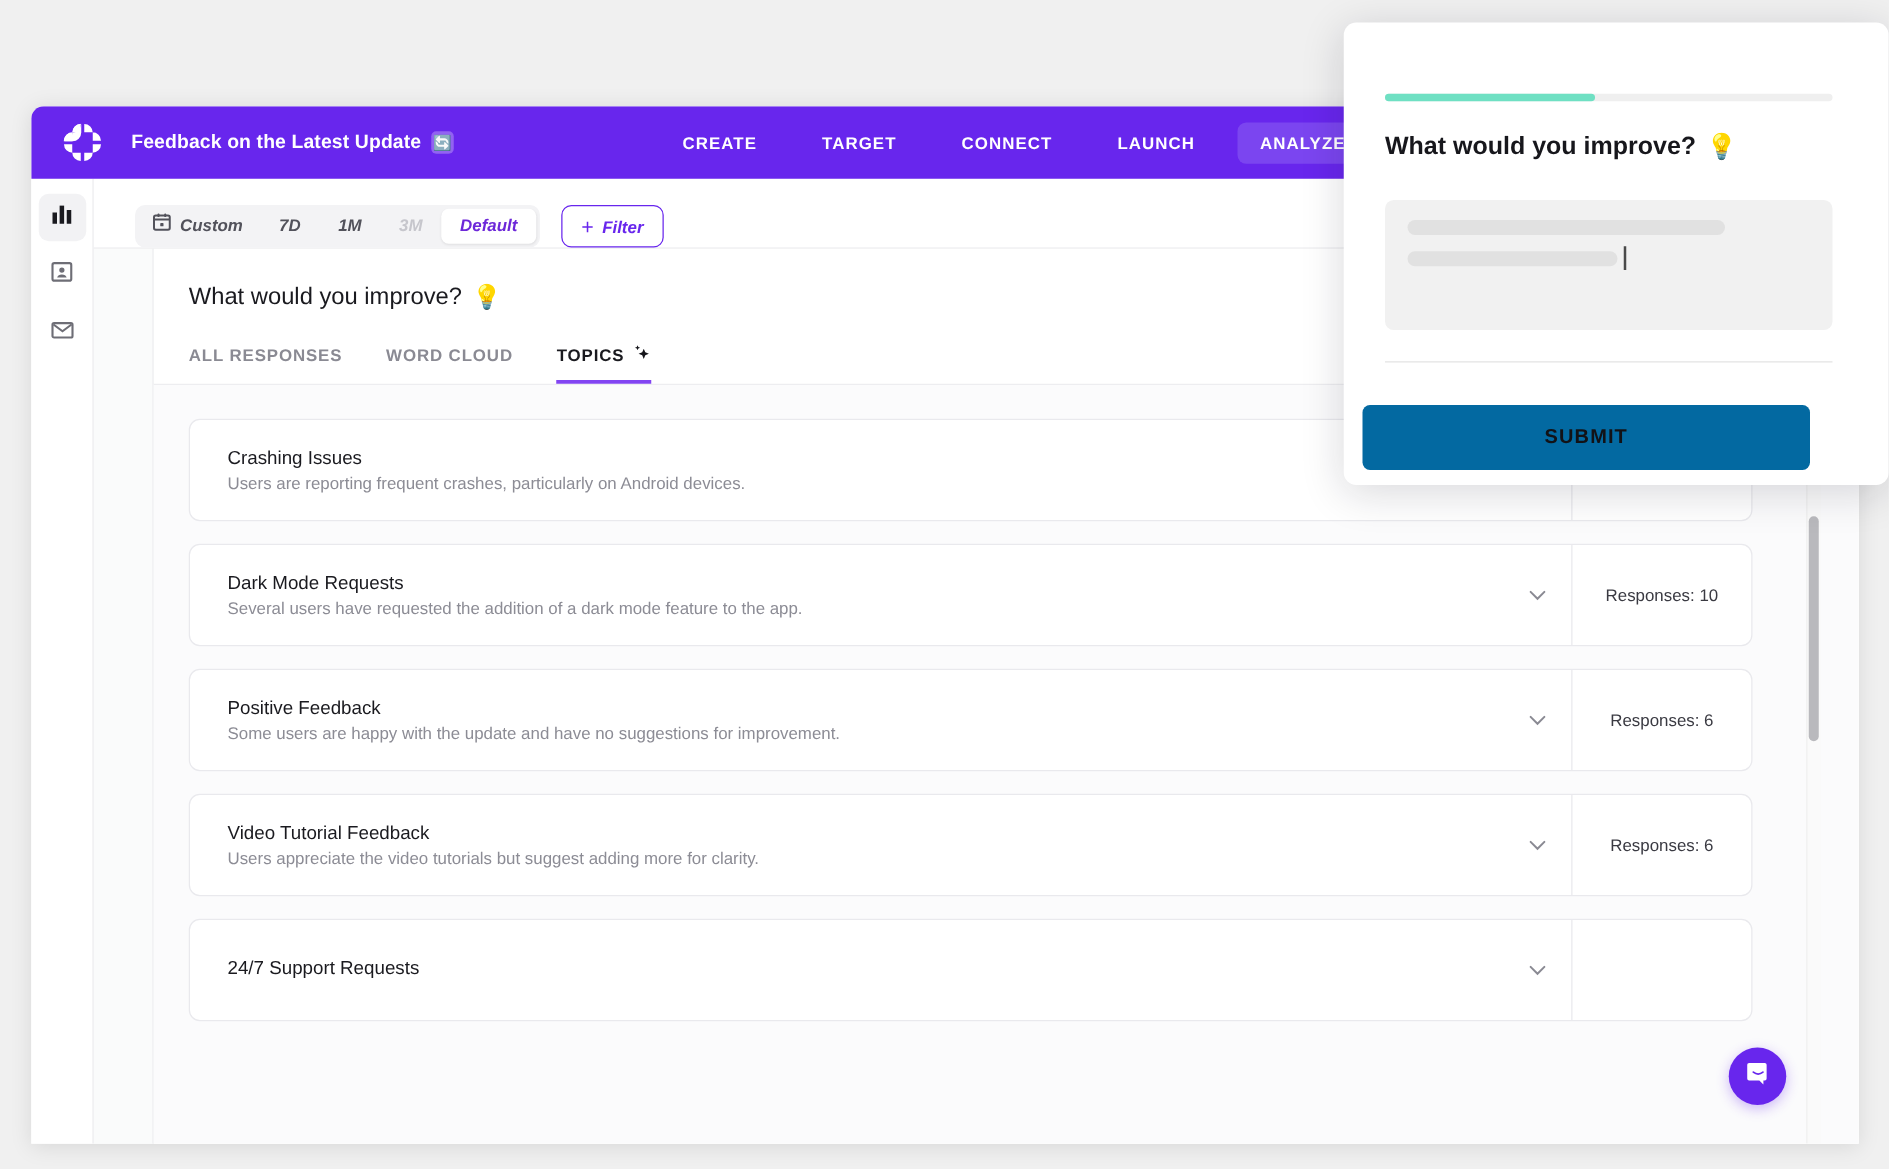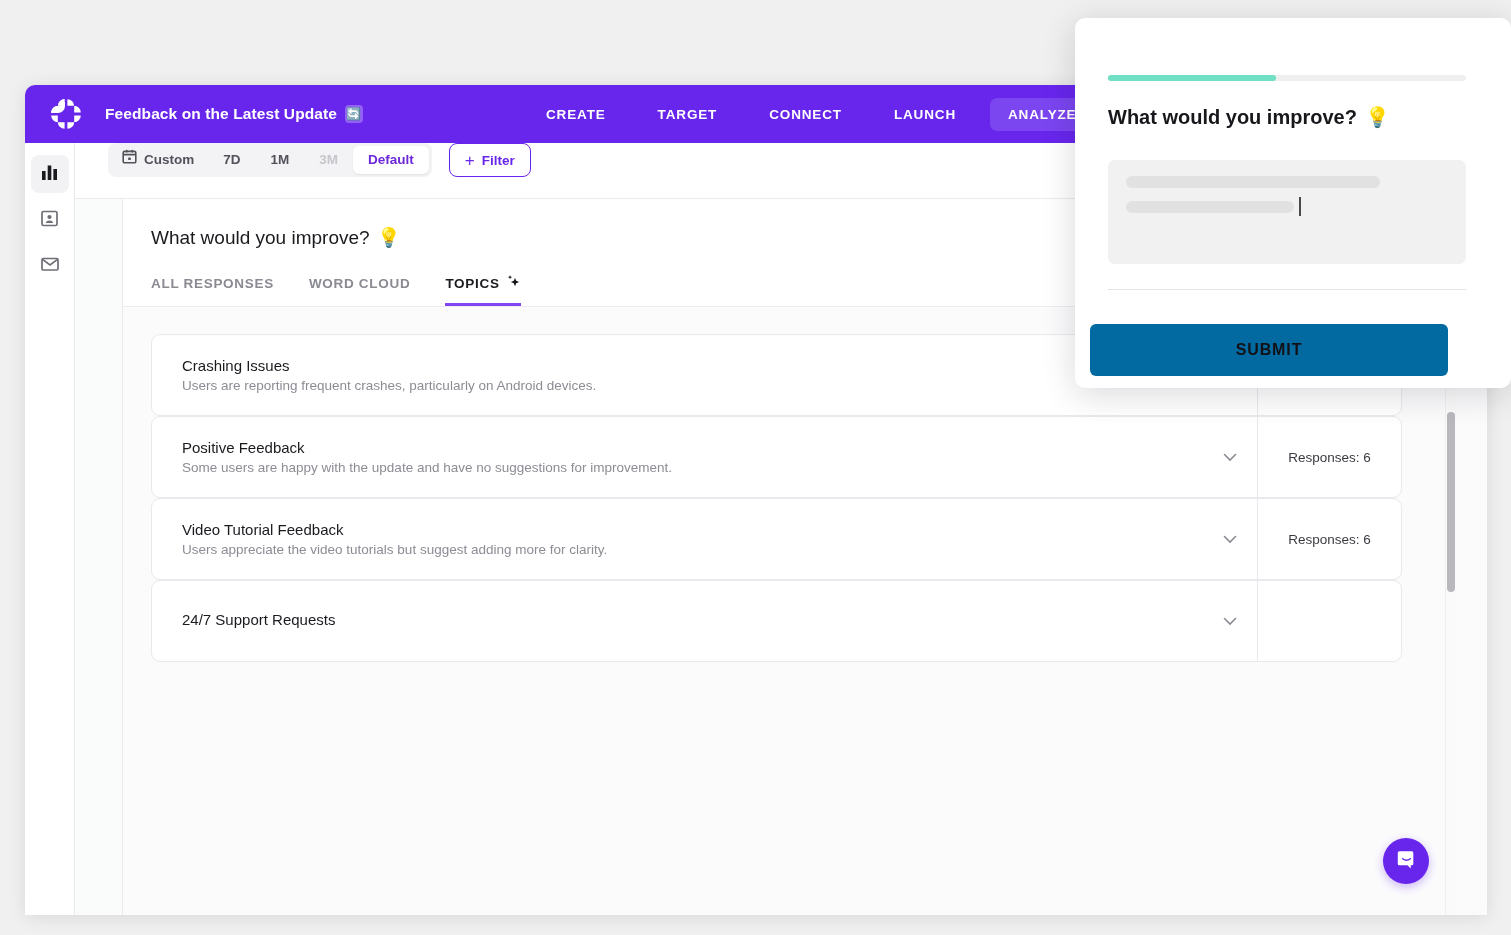--- a/index.html
+++ b/index.html
@@ -111,23 +111,24 @@
   .rail-btn.active { background: #f2f2f4; }
 
   .content-col { flex: 1 1 auto; min-width: 0; display: flex; flex-direction: column; }
 
   
   .toolbar {
     height: 56px;
     flex: 0 0 56px;
     border-bottom: 1px solid #eaeaed;
     display: flex;
-    align-items: flex-start;
+    align-items: flex-end;
     padding-left: 33px;
     background: #fff;
+    font-style: italic;
   }
   .range-group {
     display: flex;
     align-items: center;
     background: #f3f3f5;
     border-radius: 8px;
     height: 34px;
     padding: 3px;
   }
   .range-custom {
@@ -204,20 +205,21 @@
     position: relative;
     overflow: hidden;
     background: #fbfbfc;
     padding: 27px 85px 0 28px;
   }
   .topic-card {
     background: #ffffff;
     border: 1px solid #e9e9ed;
     border-radius: 9px;
     height: 82px;
+    margin-bottom: 18px;
     display: flex;
     align-items: center;
     padding: 0 0 0 30px;
   }
   .topic-texts { flex: 1 1 auto; min-width: 0; }
   .topic-name { font-size: 15px; color: #1a1a1f; margin-bottom: 4px; }
   .topic-desc { font-size: 13.5px; color: #8c8c95; }
   .chev {
     width: 54px; flex: 0 0 54px;
     display: flex; align-items: center; justify-content: center;
@@ -478,20 +480,32 @@
                   <div class="topic-desc">Users are reporting frequent crashes, particularly on Android devices.</div>
                 </div>
                 <div class="chev">
                   <svg width="20" height="20" viewBox="0 0 20 20" aria-hidden="true">
                     <path d="M4.5 7.5 L10 13 L15.5 7.5" fill="none" stroke="#8a8a93" stroke-width="1.6" stroke-linecap="round"></path>
                   </svg>
                 </div>
                 <div class="resp-box">Responses: 11</div>
               </div>
 
+              <div class="topic-card">
+                <div class="topic-texts">
+                  <div class="topic-name">Dark Mode Requests</div>
+                  <div class="topic-desc">Several users have requested the addition of a dark mode feature to the app.</div>
+                </div>
+                <div class="chev">
+                  <svg width="20" height="20" viewBox="0 0 20 20" aria-hidden="true">
+                    <path d="M4.5 7.5 L10 13 L15.5 7.5" fill="none" stroke="#8a8a93" stroke-width="1.6" stroke-linecap="round"></path>
+                  </svg>
+                </div>
+                <div class="resp-box">Responses: 10</div>
+              </div>
 
 
               <div class="topic-card">
                 <div class="topic-texts">
                   <div class="topic-name">Positive Feedback</div>
                   <div class="topic-desc">Some users are happy with the update and have no suggestions for improvement.</div>
                 </div>
                 <div class="chev">
                   <svg width="20" height="20" viewBox="0 0 20 20" aria-hidden="true">
                     <path d="M4.5 7.5 L10 13 L15.5 7.5" fill="none" stroke="#8a8a93" stroke-width="1.6" stroke-linecap="round"></path>

